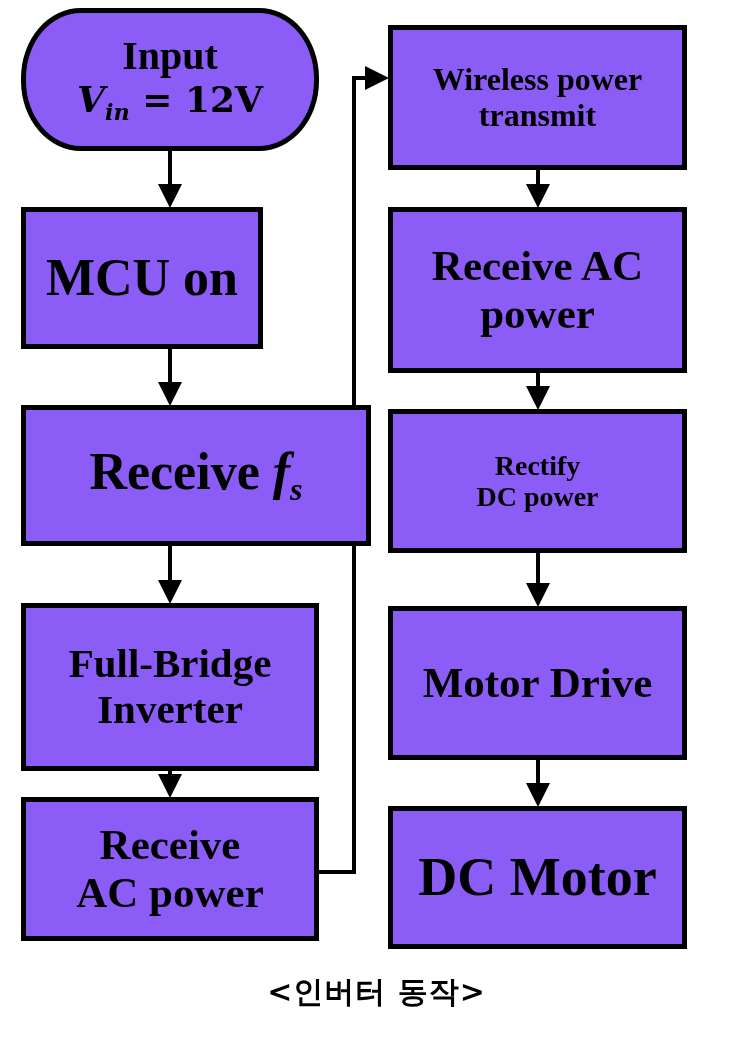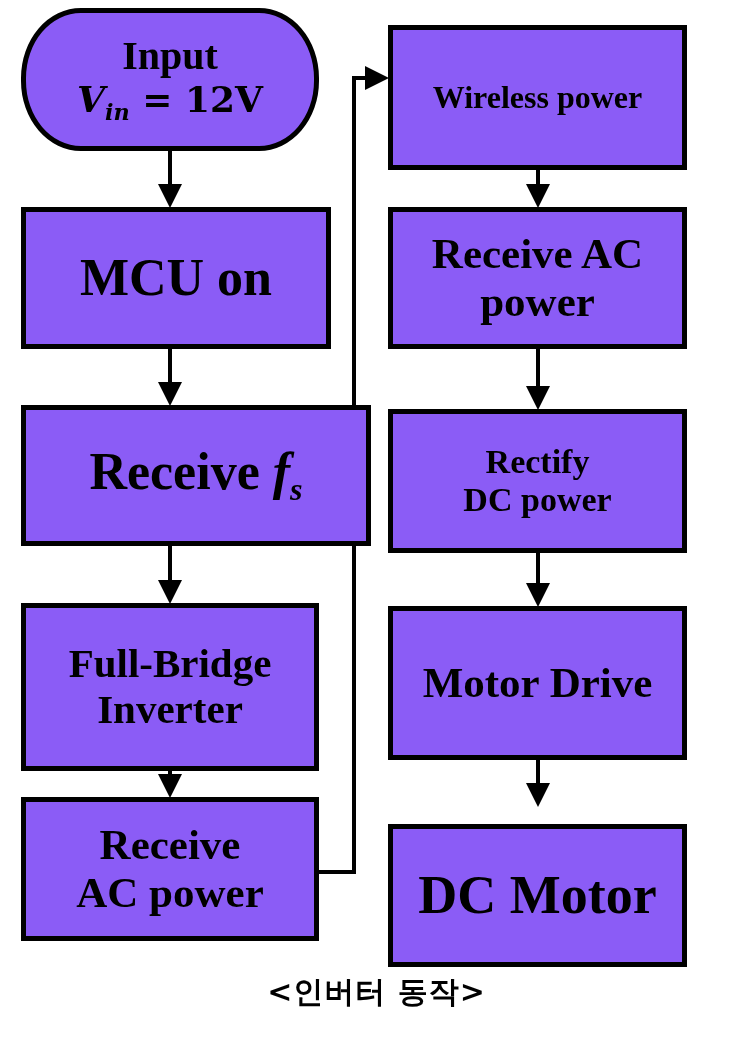--- a/index.html
+++ b/index.html
@@ -46,21 +46,21 @@
   <line x1="538" y1="751" x2="538" y2="803" stroke="#000" stroke-width="4" marker-end="url(#arr)"></line>
 </svg>
 
 <div class="box rounded" style="left:21px;top:8px;width:298px;height:143px;font-size:40px;">
   <span class="line">Input</span>
   <span class="line" style="font-family:'DejaVu Serif',serif;font-size:36px;">
     <span class="ital">V</span><span class="sub">in</span><span> = 12V</span>
   </span>
 </div>
 
-<div class="box" style="left:21px;top:207px;width:310px;height:142px;font-size:52px;">
+<div class="box" style="left:21px;top:207px;width:242px;height:142px;font-size:52px;">
   <span class="line">MCU on</span>
 </div>
 
 <div class="box" style="left:21px;top:405px;width:350px;height:141px;font-size:52px;">
   <span class="line">
     <span>Receive </span><span class="ital">f</span><span class="sub">s</span>
   </span>
 </div>
 
 <div class="box" style="left:21px;top:603px;width:298px;height:168px;font-size:41px;">
@@ -68,33 +68,34 @@
   <span class="line">Inverter</span>
 </div>
 
 <div class="box" style="left:21px;top:797px;width:298px;height:144px;font-size:43px;">
   <span class="line">Receive</span>
   <span class="line">AC power</span>
 </div>
 
 <div class="box" style="left:388px;top:8px;width:299px;height:145px;font-size:32px;margin-top:17px;">
   <span class="line">Wireless power</span>
+  <span class="line">transmit</span>
 </div>
 
-<div class="box" style="left:388px;top:207px;width:299px;height:142px;font-size:43px;">
+<div class="box" style="left:388px;top:207px;width:299px;height:166px;font-size:43px;">
   <span class="line">Receive AC</span>
   <span class="line">power</span>
 </div>
 
-<div class="box" style="left:388px;top:409px;width:299px;height:144px;font-size:34px;align-items:center;">
+<div class="box" style="left:388px;top:409px;width:299px;height:144px;font-size:28px;align-items:center;">
   <span class="line">Rectify</span>
   <span class="line">DC power</span>
 </div>
 
 <div class="box" style="left:388px;top:606px;width:299px;height:154px;font-size:43px;">
   <span class="line">Motor Drive</span>
 </div>
 
-<div class="box" style="left:388px;top:806px;width:299px;height:143px;font-size:54px;margin-top:18px;">
+<div class="box" style="left:388px;top:806px;width:299px;height:143px;font-size:54px;">
   <span class="line">DC Motor</span>
 </div>
 
 <div id="caption">&lt;인버터 동작&gt;</div>
 
 </body></html>

